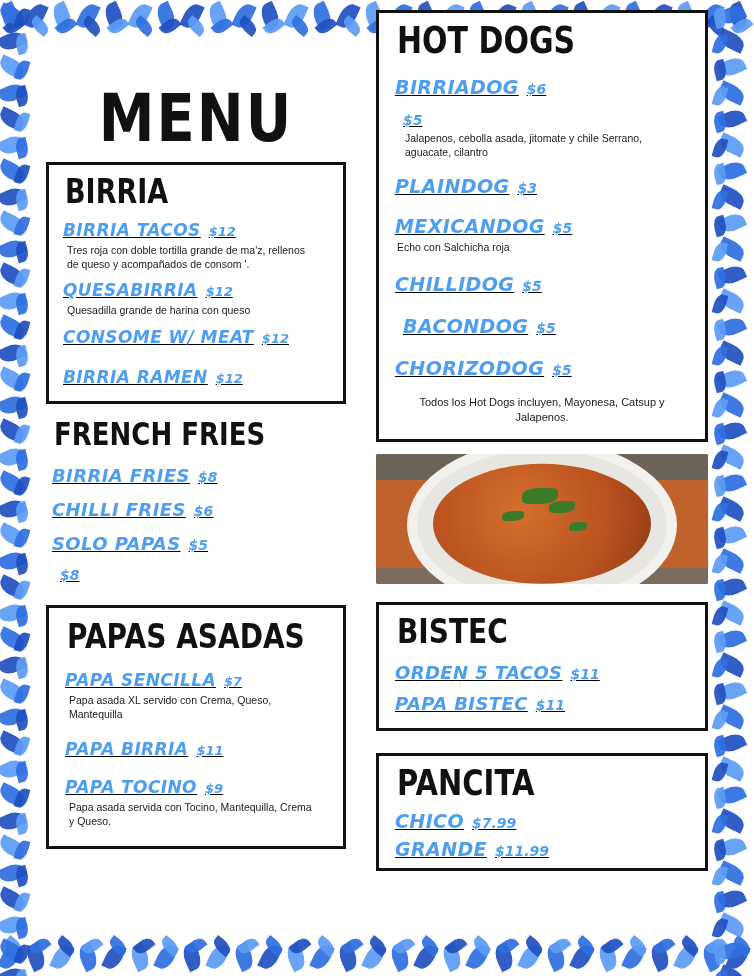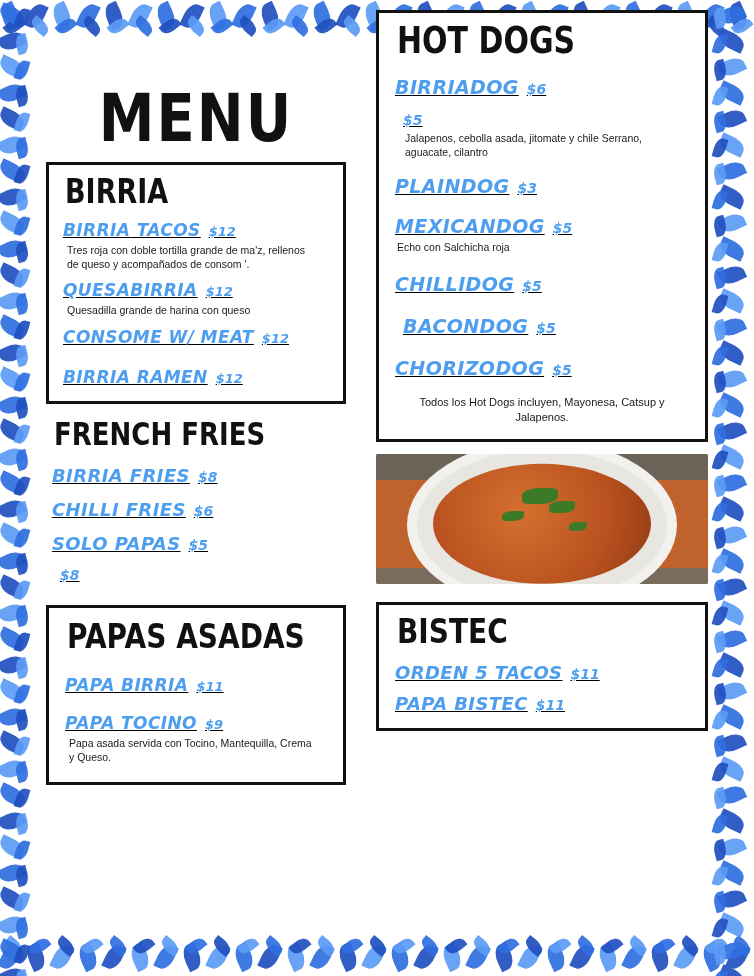--- a/index.html
+++ b/index.html
@@ -492,20 +492,25 @@
         <span class="item-price">$5</span>
       </div>
       <div class="item-row">
         <span class="item-price">$8</span>
       </div>
     </div>
 
     <div class="box papas-box">
       <div class="sec-title">PAPAS ASADAS</div>
 
+      <div class="item-row">
+        <span class="item-name">PAPA SENCILLA</span>
+        <span class="item-price">$7</span>
+      </div>
+      <div class="item-desc">Papa asada XL servido con Crema, Queso, Mantequilla</div>
 
       <div class="item-row" style="margin-top:18px;">
         <span class="item-name">PAPA BIRRIA</span>
         <span class="item-price">$11</span>
       </div>
 
       <div class="item-row" style="margin-top:18px;">
         <span class="item-name">PAPA TOCINO</span>
         <span class="item-price">$9</span>
       </div>
@@ -573,14 +578,25 @@
       <div class="item-row">
         <span class="item-name">ORDEN 5 TACOS</span>
         <span class="item-price">$11</span>
       </div>
       <div class="item-row">
         <span class="item-name">PAPA BISTEC</span>
         <span class="item-price">$11</span>
       </div>
     </div>
 
+    <div class="box pancita-box">
+      <div class="sec-title">PANCITA</div>
+      <div class="item-row">
+        <span class="item-name">CHICO</span>
+        <span class="item-price">$7.99</span>
+      </div>
+      <div class="item-row">
+        <span class="item-name">GRANDE</span>
+        <span class="item-price">$11.99</span>
+      </div>
+    </div>
   </div>
 </div>
 
 </body></html>

